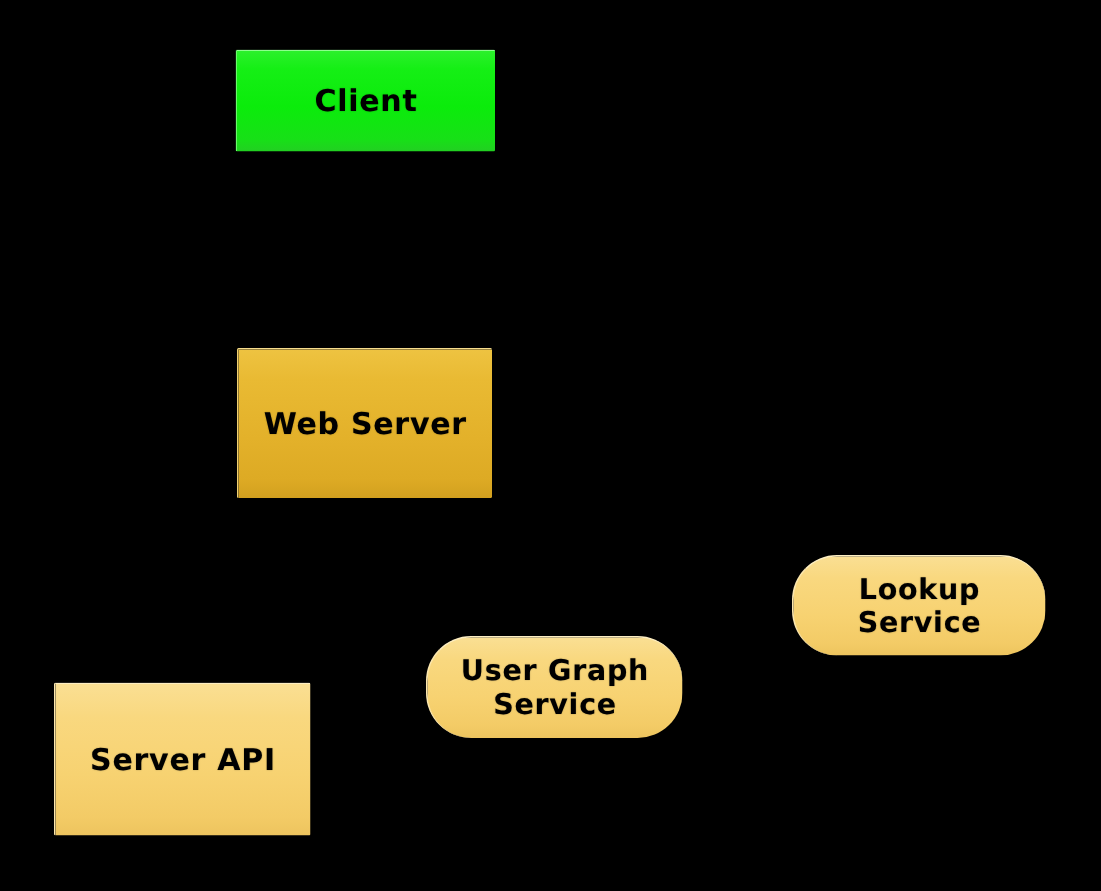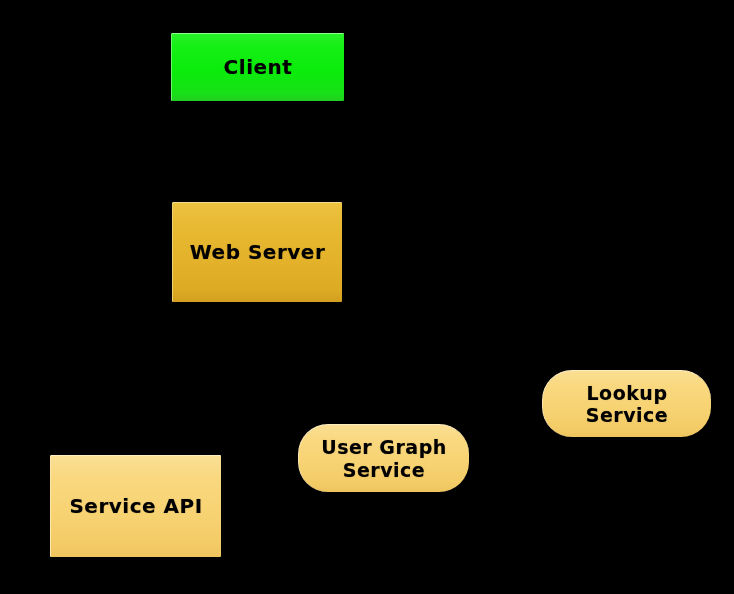--- a/index.html
+++ b/index.html
@@ -24,21 +24,20 @@
     justify-content: center;
     text-align: center;
     box-sizing: border-box;
     color: #000000;
     font-family: "DejaVu Sans", sans-serif;
     font-weight: bold;
     letter-spacing: 0.5px;
     line-height: 1.18;
     box-shadow: 4px 5px 7px rgba(0,0,0,0.95);
     border-radius: 1px;
-    margin-left: 14px;
   }
   .node .label {
     display: block;
     width: 100%;
     padding: 0 6px;
     box-sizing: border-box;
     text-shadow: 0 0 1px rgba(0,0,0,0.35);
   }
   
   .node-client {
@@ -66,30 +65,30 @@
 </style>
 </head>
 <body>
 
 <div id="canvas" style="width: 734px; height: 594px; background: rgb(0, 0, 0);">
 
   <div class="node node-client t-single" id="node-client" style="left: 157px; top: 33px; width: 173px; height: 68px;">
     <span class="label" id="label-client">Client</span>
   </div>
 
-  <div class="node node-webserver t-single" id="node-web-server" style="left: 158px; top: 202px; width: 170px; height: 100px; justify-content: flex-end;">
+  <div class="node node-webserver t-single" id="node-web-server" style="left: 158px; top: 232px; width: 170px; height: 100px; justify-content: flex-end;">
     <span class="label" id="label-web-server">Web Server</span>
   </div>
 
   <div class="node node-lightgold t-double" id="node-lookup-service" style="left: 528px; top: 370px; width: 169px; height: 67px;">
     <span class="label" id="label-lookup-service">Lookup<br>Service</span>
   </div>
 
   <div class="node node-lightgold t-double" id="node-user-graph-service" style="left: 284px; top: 424px; width: 171px; height: 68px;">
     <span class="label" id="label-user-graph-service">User Graph<br>Service</span>
   </div>
 
 
   <div class="node node-lightgold t-single" id="node-search-api" style="left: 36px; top: 455px; width: 171px; height: 102px;">
-    <span class="label" id="label-search-api">Service API</span>
+    <span class="label" id="label-search-api">Server API</span>
   </div>
 
 </div>
 
 </body></html>

